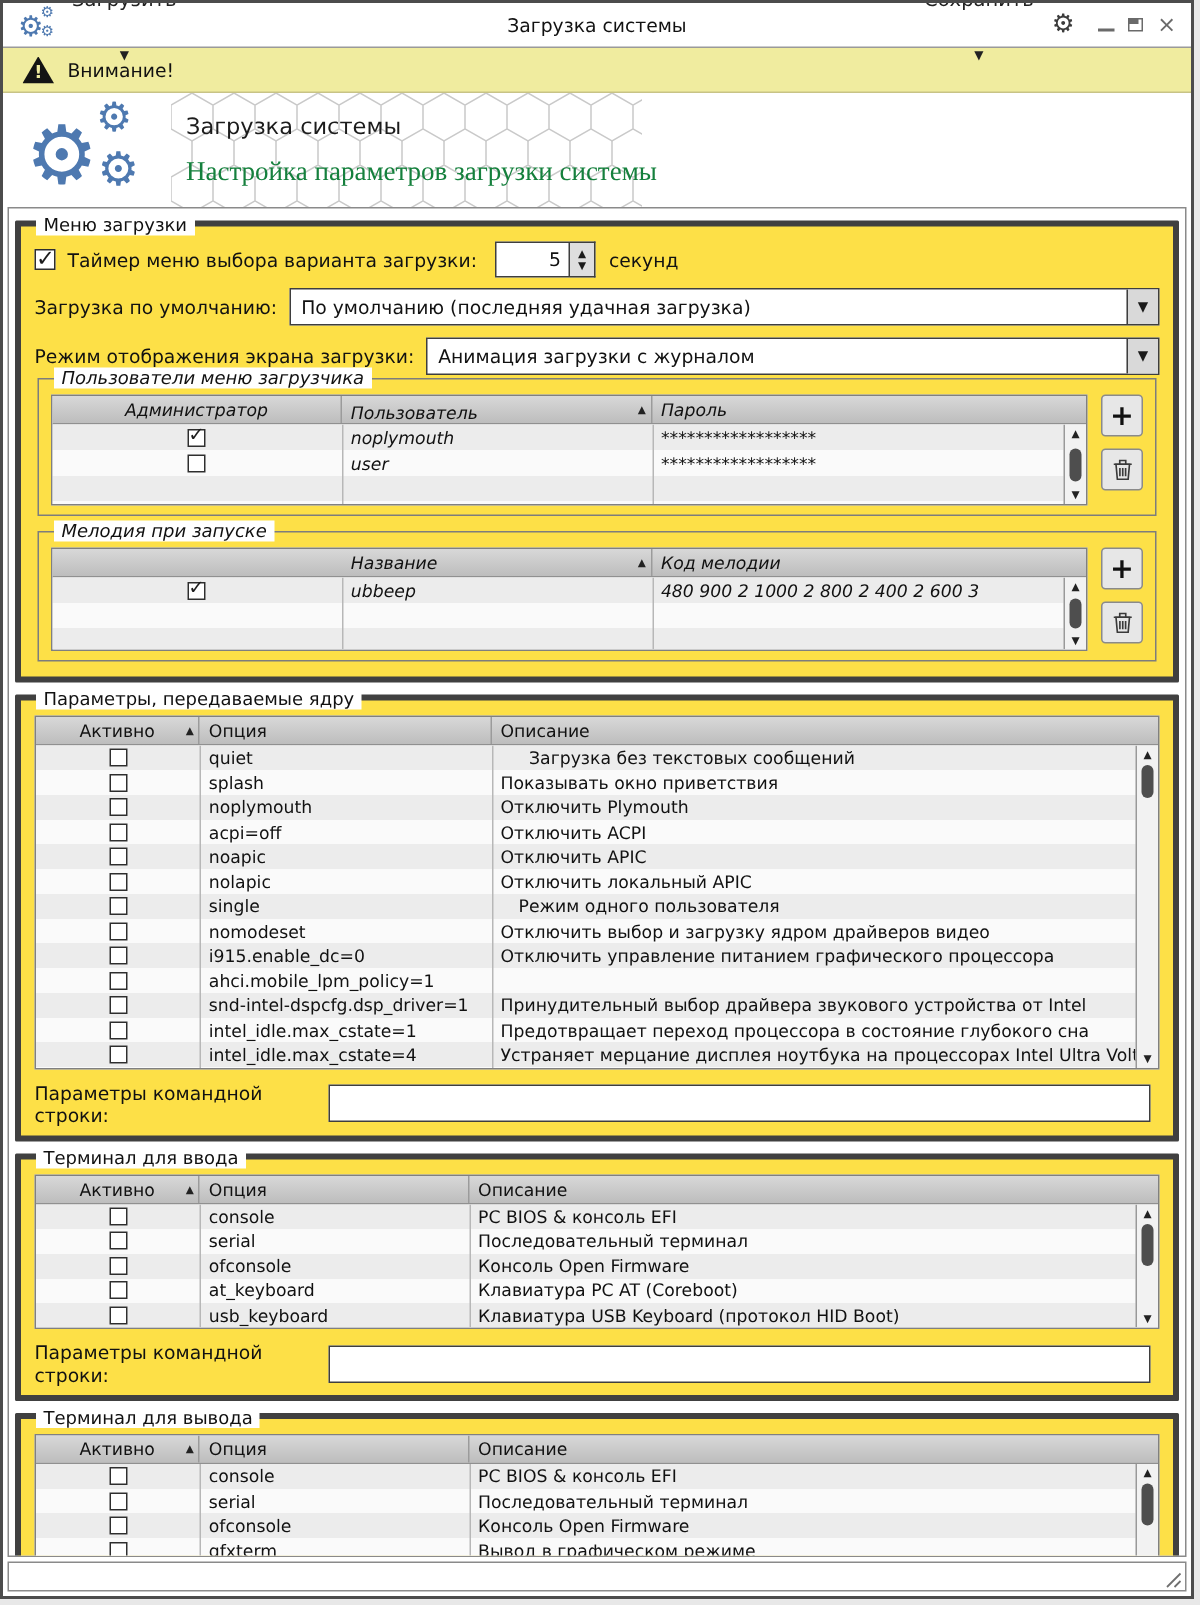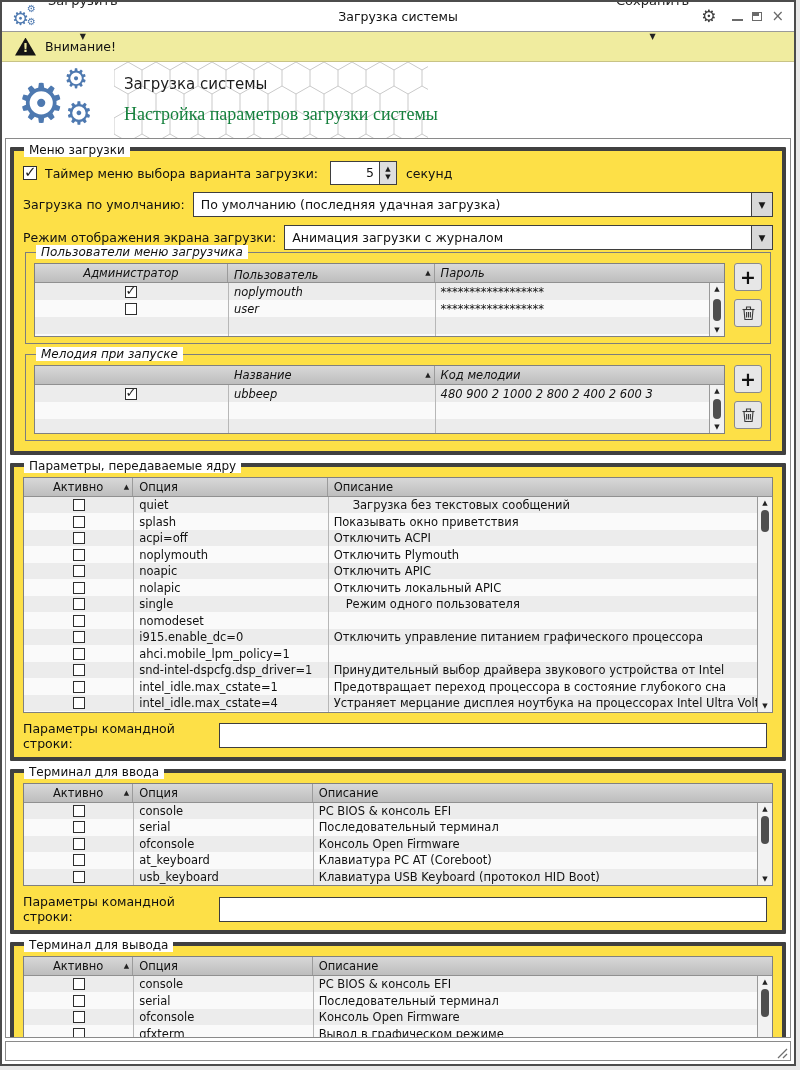--- a/index.html
+++ b/index.html
@@ -350,34 +350,34 @@
                 <div class="tc center" style="width: 14.6%;">
                   <span class="rcb"></span>
                 </div>
                 <div class="tc" style="width: 26%;">splash</div>
                 <div class="tc" style="flex: 1 1 0%;">Показывать окно приветствия</div>
               </div>
               <div class="t-row">
                 <div class="tc center" style="width: 14.6%;">
                   <span class="rcb"></span>
                 </div>
+                <div class="tc" style="width: 26%;">noplymouth</div>
+                <div class="tc" style="flex: 1 1 0%;">Отключить Plymouth</div>
+              </div>
+              <div class="t-row">
+                <div class="tc center" style="width: 14.6%;">
+                  <span class="rcb"></span>
+                </div>
                 <div class="tc" style="width: 26%;">acpi=off</div>
                 <div class="tc" style="flex: 1 1 0%;">Отключить ACPI</div>
               </div>
               <div class="t-row">
                 <div class="tc center" style="width: 14.6%;">
                   <span class="rcb"></span>
                 </div>
-                <div class="tc" style="width: 26%;">noplymouth</div>
-                <div class="tc" style="flex: 1 1 0%;">Отключить Plymouth</div>
-              </div>
-              <div class="t-row">
-                <div class="tc center" style="width: 14.6%;">
-                  <span class="rcb"></span>
-                </div>
                 <div class="tc" style="width: 26%;">noapic</div>
                 <div class="tc" style="flex: 1 1 0%;">Отключить APIC</div>
               </div>
               <div class="t-row">
                 <div class="tc center" style="width: 14.6%;">
                   <span class="rcb"></span>
                 </div>
                 <div class="tc" style="width: 26%;">nolapic</div>
                 <div class="tc" style="flex: 1 1 0%;">Отключить локальный APIC</div>
               </div>
@@ -386,20 +386,21 @@
                   <span class="rcb"></span>
                 </div>
                 <div class="tc" style="width: 26%;">single</div>
                 <div class="tc" style="flex: 1 1 0%; margin-left: 12px;">Режим одного пользователя</div>
               </div>
               <div class="t-row">
                 <div class="tc center" style="width: 14.6%;">
                   <span class="rcb"></span>
                 </div>
                 <div class="tc" style="width: 26%;">nomodeset</div>
+                <div class="tc" style="flex: 1 1 0%;">Отключить выбор и загрузку ядром драйверов видео</div>
               </div>
               <div class="t-row">
                 <div class="tc center" style="width: 14.6%;">
                   <span class="rcb"></span>
                 </div>
                 <div class="tc" style="width: 26%;">i915.enable_dc=0</div>
                 <div class="tc" style="flex: 1 1 0%;">Отключить управление питанием графического процессора</div>
               </div>
               <div class="t-row">
                 <div class="tc center" style="width: 14.6%;">

